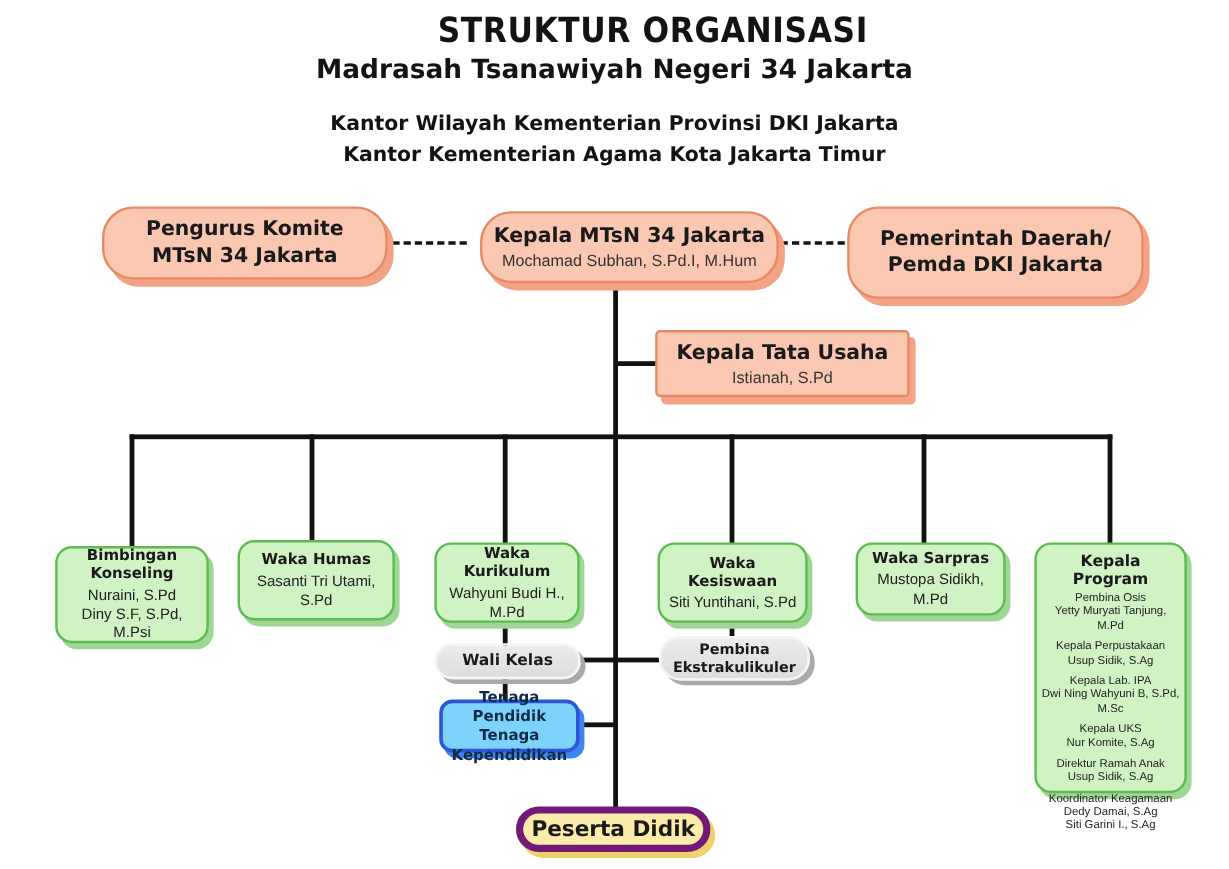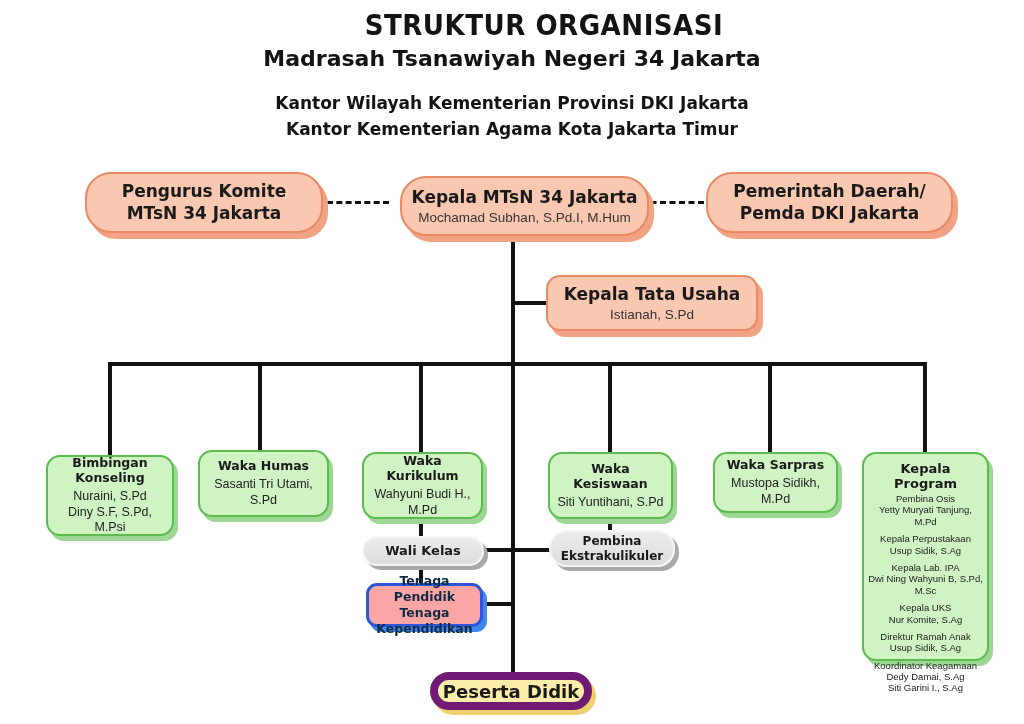--- a/index.html
+++ b/index.html
@@ -19,23 +19,23 @@
   
   .box{position:absolute;z-index:2;display:flex;flex-direction:column;align-items:center;justify-content:center;text-align:center;box-sizing:border-box;}
   .salmon{background:#fac7b0;border:2px solid #e98a66;border-radius:26px;box-shadow:5px 6px 0 #f2a385;}
   .salmon .b-title{font-weight:bold;font-size:17px;line-height:1.25;color:#1a1a1a;}
   .salmon .b-name{font-family:"Liberation Sans",sans-serif;font-size:13.5px;color:#333;margin-top:2px;}
   .green{background:#cff3c3;border:2px solid #5cbb4f;border-radius:14px;box-shadow:4px 5px 0 #9ed795;padding:4px 3px;}
   .green .g-title{font-weight:bold;font-size:12.5px;color:#1a1a1a;margin-bottom:4px;}
   .green .g-name{font-family:"Liberation Sans",sans-serif;font-size:12.5px;line-height:1.25;color:#222;}
   .gray{background:linear-gradient(#ececec,#dcdcdc);border:2px solid #f5f5f5;border-radius:18px;box-shadow:4px 4px 0 #a9a9a9;}
   .gray .g-title{font-weight:bold;font-size:12px;line-height:1.2;color:#1a1a1a;}
-  .cyan{background:#fca5a5;border:3px solid #2d56d8;border-radius:11px;box-shadow:4px 5px 0 #3f86ef;}
+  .cyan{background:#7dd3fc;border:3px solid #2d56d8;border-radius:11px;box-shadow:4px 5px 0 #3f86ef;}
   .cyan .g-title{font-weight:bold;font-size:12.5px;line-height:1.3;color:#102a43;}
-  .yellow{background:#fcecaa;border:8px solid #701a75;border-radius:22px;box-shadow:4px 5px 0 #eed06f;justify-content:center;}
+  .yellow{background:#fcecaa;border:6px solid #701a75;border-radius:22px;box-shadow:4px 5px 0 #eed06f;justify-content:center;}
   .yellow .g-title{font-weight:bold;font-size:18px;color:#1a1a1a;}
   
   .program{justify-content:flex-start;padding-top:7px;}
   .p-entry{margin-bottom:6px;}
   .p-role,.p-name{font-family:"Liberation Sans",sans-serif;font-size:9.5px;line-height:1.2;color:#222;}
 </style>
 </head>
 <body>
 
 <div class="canvas">
@@ -65,26 +65,26 @@
   <div class="box salmon" style="left:85px;top:172px;width:238px;height:61px;">
     <div class="b-title">Pengurus Komite</div>
     <div class="b-title">MTsN 34 Jakarta</div>
   </div>
 
   <div class="box salmon" style="left:400px;top:176px;width:249px;height:60px;">
     <div class="b-title">Kepala MTsN 34 Jakarta</div>
     <div class="b-name">Mochamad Subhan, S.Pd.I, M.Hum</div>
   </div>
 
-  <div class="box salmon" style="left:706px;top:172px;width:247px;height:61px;">
+  <div class="box salmon" style="left:706px;top:172px;width:247px;height:77px;">
     <div class="b-title">Pemerintah Daerah/</div>
     <div class="b-title">Pemda DKI Jakarta</div>
   </div>
 
-  <div class="box salmon" style="left:546px;top:275px;width:212px;height:56px;border-radius:14px;">
+  <div class="box salmon" style="left:546px;top:275px;width:212px;height:56px;border-radius:4px;">
     <div class="b-title">Kepala Tata Usaha</div>
     <div class="b-name">Istianah, S.Pd</div>
   </div>
 
   <div class="box green" style="left:198px;top:450px;width:131px;height:67px;">
     <div class="g-title">Waka Humas</div>
     <div class="g-name">Sasanti Tri Utami, S.Pd</div>
   </div>
 
   <div class="box green" style="left:46px;top:455px;width:128px;height:81px;">

